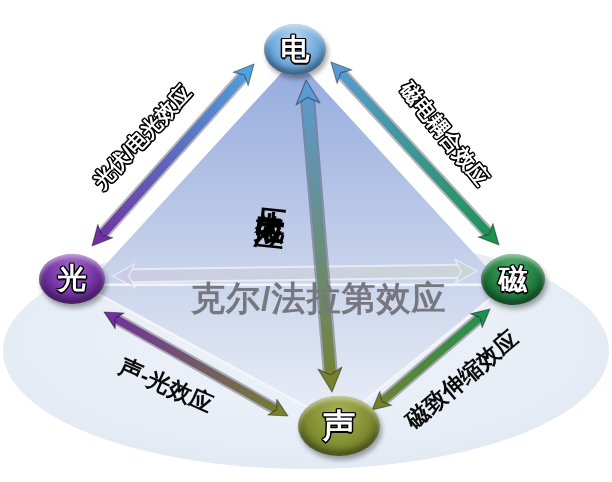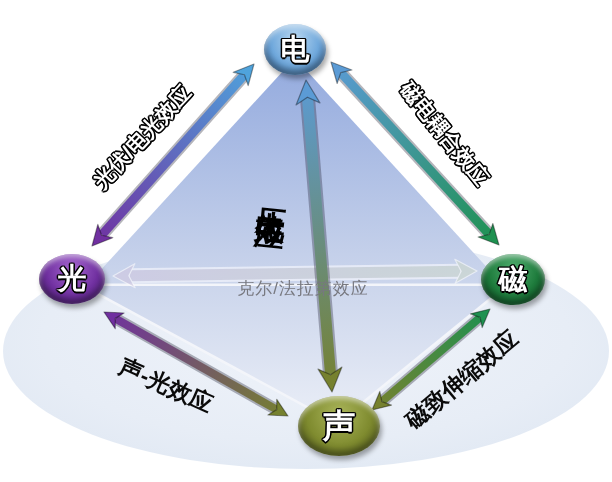--- a/index.html
+++ b/index.html
@@ -50,22 +50,22 @@
 
   .label-light-electricity {
     left: 57px; top: 125px; width: 170px;
     transform: rotate(-47deg); transform-origin: center;
   }
   .label-electricity-magnetism {
     left: 370px; top: 122px; width: 150px;
     transform: rotate(51deg); transform-origin: center;
   }
   .label-light-magnetism {
-    left: 198px; top: 280px; width: 210px;
-    color: #77787f; font-size: 17px; font-weight: normal; letter-spacing: 1px;
+    left: 191px; top: 280px; width: 210px;
+    color: #77787f; font-size: 34px; font-weight: bold; letter-spacing: 1px;
     z-index: 2;
   }
   .label-light-sound {
     left: 101px; top: 373px; width: 130px;
     transform: rotate(24deg); transform-origin: center;
   }
   .label-magnetism-sound {
     left: 387px; top: 367px; width: 150px;
     transform: rotate(-40deg); transform-origin: center;
   }

